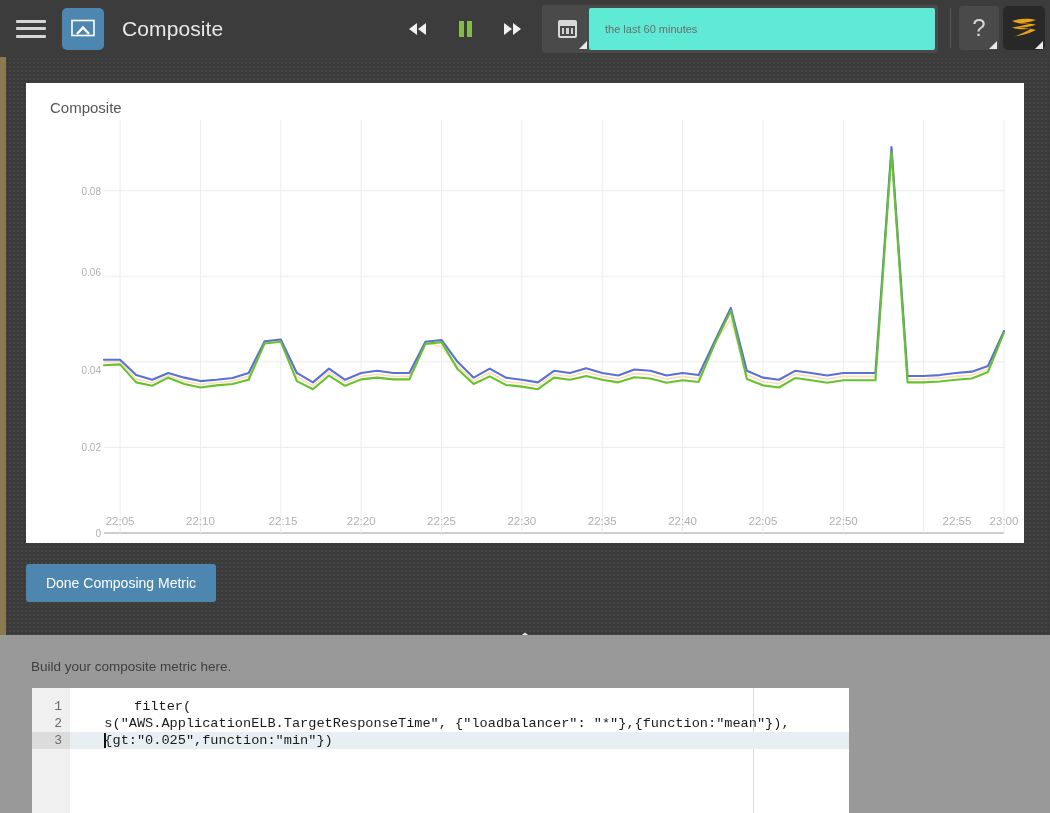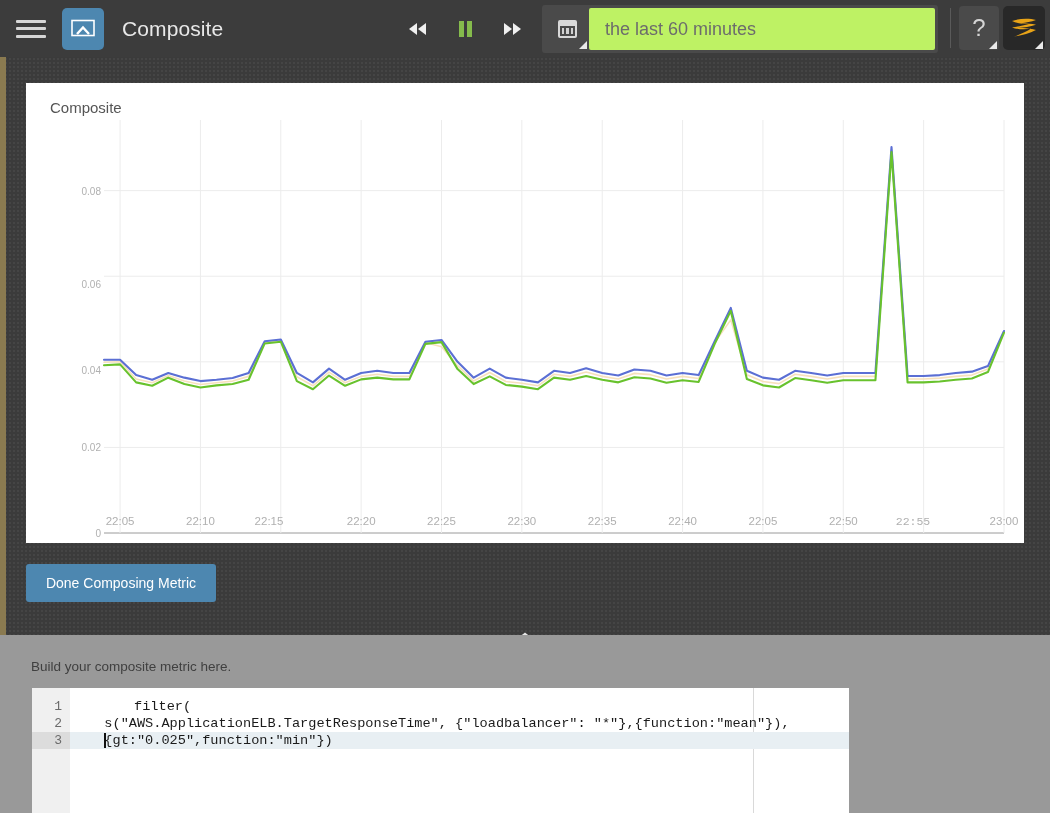--- a/index.html
+++ b/index.html
@@ -61,22 +61,22 @@
     background:
       linear-gradient(to right, #d8d8d8 2px, transparent 2px, transparent 4px, #d8d8d8 4px, #d8d8d8 6px, transparent 6px, transparent 8px, #d8d8d8 8px, #d8d8d8 10px, transparent 10px);
     background-size: 5px 100%;
     opacity:.95;
   }
   .corner-tri {
     position:absolute; right:2px; bottom:1px; width:0; height:0;
     border-left: 8px solid transparent; border-bottom: 8px solid #e9e9e9;
   }
   .time-input {
-    flex: 1; background: #bef264; border: none; border-radius: 2px;
-    font-family: "Liberation Sans", sans-serif; font-size: 18px;
+    flex: 1; background: #5eead4; border: none; border-radius: 2px;
+    font-family: "Liberation Sans", sans-serif; font-size: 11px;
     color: #6c6c6c; padding: 0 16px; outline: none;
   }
   .divider-v {
     position:absolute; left: 950px; top: 8px; width:1px; height:40px; background:#5a5a5a;
   }
   .help-btn {
     position:absolute; left:959px; top:6px; width:40px; height:44px;
     background:#4a4a4a; border-radius:4px; display:flex; align-items:center;
     justify-content:center; cursor:pointer;
   }
@@ -235,21 +235,21 @@
 
   <div class="main">
 
     <div class="chart-panel">
       <div class="chart-title">Composite</div>
 
       <div class="ylabels-wrap" id="yaxis">
           <div class="ylabel" style="top: 450px;">0</div>
           <div class="ylabel" style="top: 364.409px; padding-left: 44px;">0.02</div>
           <div class="ylabel" style="top: 278.817px; margin-top: 8px;">0.04</div>
-          <div class="ylabel" style="top: 201px;">0.06</div>
+          <div class="ylabel" style="top: 189px;">0.06</div>
           <div class="ylabel" style="top: 107.634px;">0.08</div>
         </div>
       <svg class="plot" id="plot" viewBox="0 0 998 460" preserveAspectRatio="none">
           <line x1="78" x2="978" y1="450" y2="450" stroke="#9a9a9a" stroke-width="1"></line>
           <line x1="78" x2="978" y1="364.4086021505376" y2="364.4086021505376" stroke="#ececec" stroke-width="1"></line>
           <line x1="78" x2="978" y1="278.81720430107526" y2="278.81720430107526" stroke="#ececec" stroke-width="1"></line>
           <line x1="78" x2="978" y1="193.22580645161293" y2="193.22580645161293" stroke="#ececec" stroke-width="1"></line>
           <line x1="78" x2="978" y1="107.63440860215053" y2="107.63440860215053" stroke="#ececec" stroke-width="1"></line>
           <line x1="94.07142857142857" x2="94.07142857142857" y1="37" y2="450" stroke="#ececec" stroke-width="1"></line>
           <line x1="174.42857142857142" x2="174.42857142857142" y1="37" y2="450" stroke="#ececec" stroke-width="1"></line>
@@ -263,29 +263,29 @@
           <line x1="817.2857142857142" x2="817.2857142857142" y1="37" y2="450" stroke="#ececec" stroke-width="1"></line>
           <line x1="897.6428571428571" x2="897.6428571428571" y1="37" y2="450" stroke="#ececec" stroke-width="1"></line>
           <line x1="978" x2="978" y1="37" y2="450" stroke="#ececec" stroke-width="1"></line>
           <path d="M78.00 279.25 L94.07 278.82 L110.14 295.94 L126.21 299.79 L142.29 292.51 L158.36 298.08 L174.43 301.50 L190.50 299.79 L206.57 298.08 L222.64 293.37 L238.71 259.13 L254.79 257.42 L270.86 293.80 L286.93 302.78 L303.00 289.09 L319.07 299.79 L335.14 293.37 L351.21 291.23 L367.29 293.37 L383.36 293.37 L399.43 259.56 L415.50 263.84 L431.57 282.67 L447.64 298.08 L463.71 289.52 L479.79 298.50 L495.86 300.22 L511.93 302.78 L528.00 291.23 L544.07 293.37 L560.14 289.09 L576.21 293.37 L592.29 295.94 L608.36 290.37 L624.43 291.66 L640.50 295.94 L656.57 293.37 L672.64 295.51 L688.71 259.56 L704.79 236.88 L720.86 291.66 L736.93 298.50 L753.00 300.64 L769.07 291.23 L785.14 293.37 L801.21 295.94 L817.29 293.37 L833.36 293.37 L849.43 293.37 L865.50 66.55 L881.57 295.94 L897.64 295.94 L913.71 295.08 L929.79 293.37 L945.86 292.08 L961.93 286.09 L978.00 248.86 " fill="none" stroke="#f7dfb8" stroke-width="1.6" stroke-linejoin="round" stroke-linecap="round" opacity="0.95"></path>
           <path d="M78.00 276.68 L94.07 276.68 L110.14 292.08 L126.21 296.79 L142.29 289.94 L158.36 294.65 L174.43 298.08 L190.50 296.79 L206.57 295.08 L222.64 289.94 L238.71 258.28 L254.79 256.56 L270.86 289.94 L286.93 299.36 L303.00 285.66 L319.07 296.79 L335.14 289.94 L351.21 287.80 L367.29 289.94 L383.36 289.94 L399.43 258.70 L415.50 256.99 L431.57 278.82 L447.64 294.65 L463.71 285.66 L479.79 294.65 L495.86 296.79 L511.93 299.36 L528.00 287.80 L544.07 289.94 L560.14 285.24 L576.21 289.94 L592.29 292.51 L608.36 286.52 L624.43 287.80 L640.50 292.51 L656.57 289.94 L672.64 292.08 L688.71 258.28 L704.79 224.89 L720.86 287.80 L736.93 294.65 L753.00 296.79 L769.07 287.80 L785.14 289.94 L801.21 292.51 L817.29 289.94 L833.36 289.94 L849.43 289.94 L865.50 63.98 L881.57 292.94 L897.64 292.94 L913.71 292.08 L929.79 289.94 L945.86 288.66 L961.93 283.10 L978.00 248.00 " fill="none" stroke="#5b6fd4" stroke-width="2.1" stroke-linejoin="round" stroke-linecap="round" opacity="1"></path>
           <path d="M78.00 282.24 L94.07 281.38 L110.14 299.36 L126.21 302.78 L142.29 294.65 L158.36 301.07 L174.43 304.49 L190.50 302.35 L206.57 301.07 L222.64 296.79 L238.71 260.42 L254.79 258.70 L270.86 298.08 L286.93 306.21 L303.00 292.51 L319.07 302.78 L335.14 296.36 L351.21 294.65 L367.29 296.36 L383.36 296.36 L399.43 260.84 L415.50 259.13 L431.57 286.09 L447.64 301.07 L463.71 293.37 L479.79 301.93 L495.86 303.64 L511.93 306.21 L528.00 294.65 L544.07 296.79 L560.14 292.94 L576.21 296.79 L592.29 299.36 L608.36 294.22 L624.43 295.51 L640.50 299.79 L656.57 297.22 L672.64 298.93 L688.71 260.84 L704.79 227.89 L720.86 295.94 L736.93 302.35 L753.00 304.49 L769.07 295.08 L785.14 297.22 L801.21 299.79 L817.29 297.22 L833.36 297.22 L849.43 297.22 L865.50 69.12 L881.57 299.36 L897.64 299.36 L913.71 298.50 L929.79 296.79 L945.86 295.51 L961.93 289.09 L978.00 249.72 " fill="none" stroke="#68c22d" stroke-width="2.1" stroke-linejoin="round" stroke-linecap="round" opacity="1"></path>
         </svg>
       <div id="xaxis">
           <div class="xlabel" style="left: 94.0714px;">22:05</div>
           <div class="xlabel" style="left: 174.429px;">22:10</div>
-          <div class="xlabel" style="left: 243px;">22:15</div>
+          <div class="xlabel" style="left: 257px;">22:15</div>
           <div class="xlabel" style="left: 335.143px;">22:20</div>
           <div class="xlabel" style="left: 415.5px;">22:25</div>
           <div class="xlabel" style="left: 495.857px;">22:30</div>
           <div class="xlabel" style="left: 576.214px;">22:35</div>
           <div class="xlabel" style="left: 656.571px;">22:40</div>
           <div class="xlabel" style="left: 736.929px;">22:05</div>
           <div class="xlabel" style="left: 817.286px;">22:50</div>
-          <div class="xlabel" style="left: 887px; font-family: Liberation Mono, monospace;">22:55</div>
+          <div class="xlabel" style="left: 931px;">22:55</div>
           <div class="xlabel" style="left: 978px;">23:00</div>
         </div>
     </div>
 
     <button class="done-btn">Done Composing Metric</button>
 
     <div class="collapse-chevron">
       <svg width="34" height="18" viewBox="0 0 34 18">
         <polyline points="2,15 17,3 32,15" fill="none" stroke="#e6e6e6" stroke-width="4" stroke-linecap="butt"></polyline>
       </svg>

